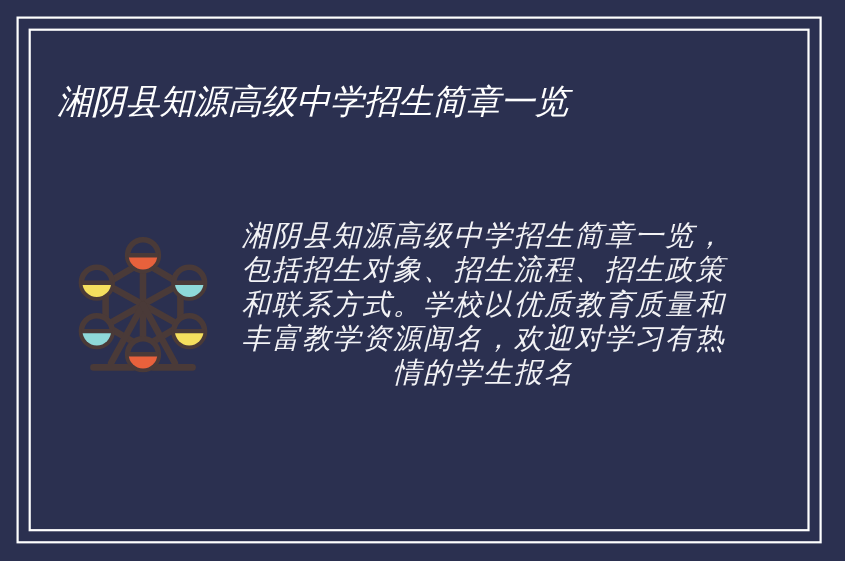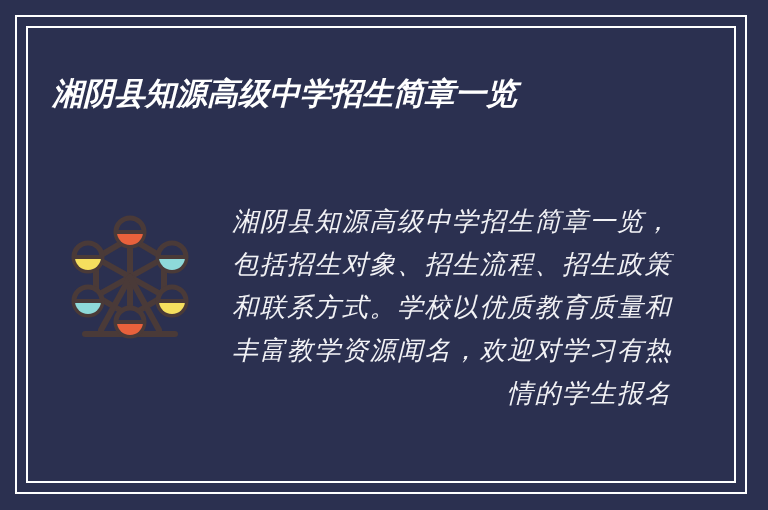--- a/index.html
+++ b/index.html
@@ -31,21 +31,21 @@
   }
 
   
   #page-title {
     position:absolute;
     left:52px;
     top:66px;
     width:540px;
     color:#ffffff;
     font-size:31px;
-    font-weight:bold;
+    font-weight:normal;
     font-style:italic;
     line-height:55px;
     letter-spacing:0px;
     font-family:"DejaVu Sans", sans-serif;
     white-space:normal;
   }
 
   
   #content-row {
     position:absolute;
@@ -61,25 +61,25 @@
     flex:0 0 155px;
     padding-top:10px;
     display:flex;
     justify-content:center;
   }
 
   #body-text {
     flex:1 1 auto;
     color:#f2f2f5;
     font-size:26px;
-    line-height:43px;
+    line-height:31px;
     font-family:"DejaVu Serif", serif;
     font-style:italic;
     letter-spacing:1.5px;
-    text-align:right;
+    text-align:center;
     width:420px;
   }
 </style>
 </head>
 <body>
 
 <div id="outer-frame"></div>
 
 <div id="inner-frame"></div>
 

